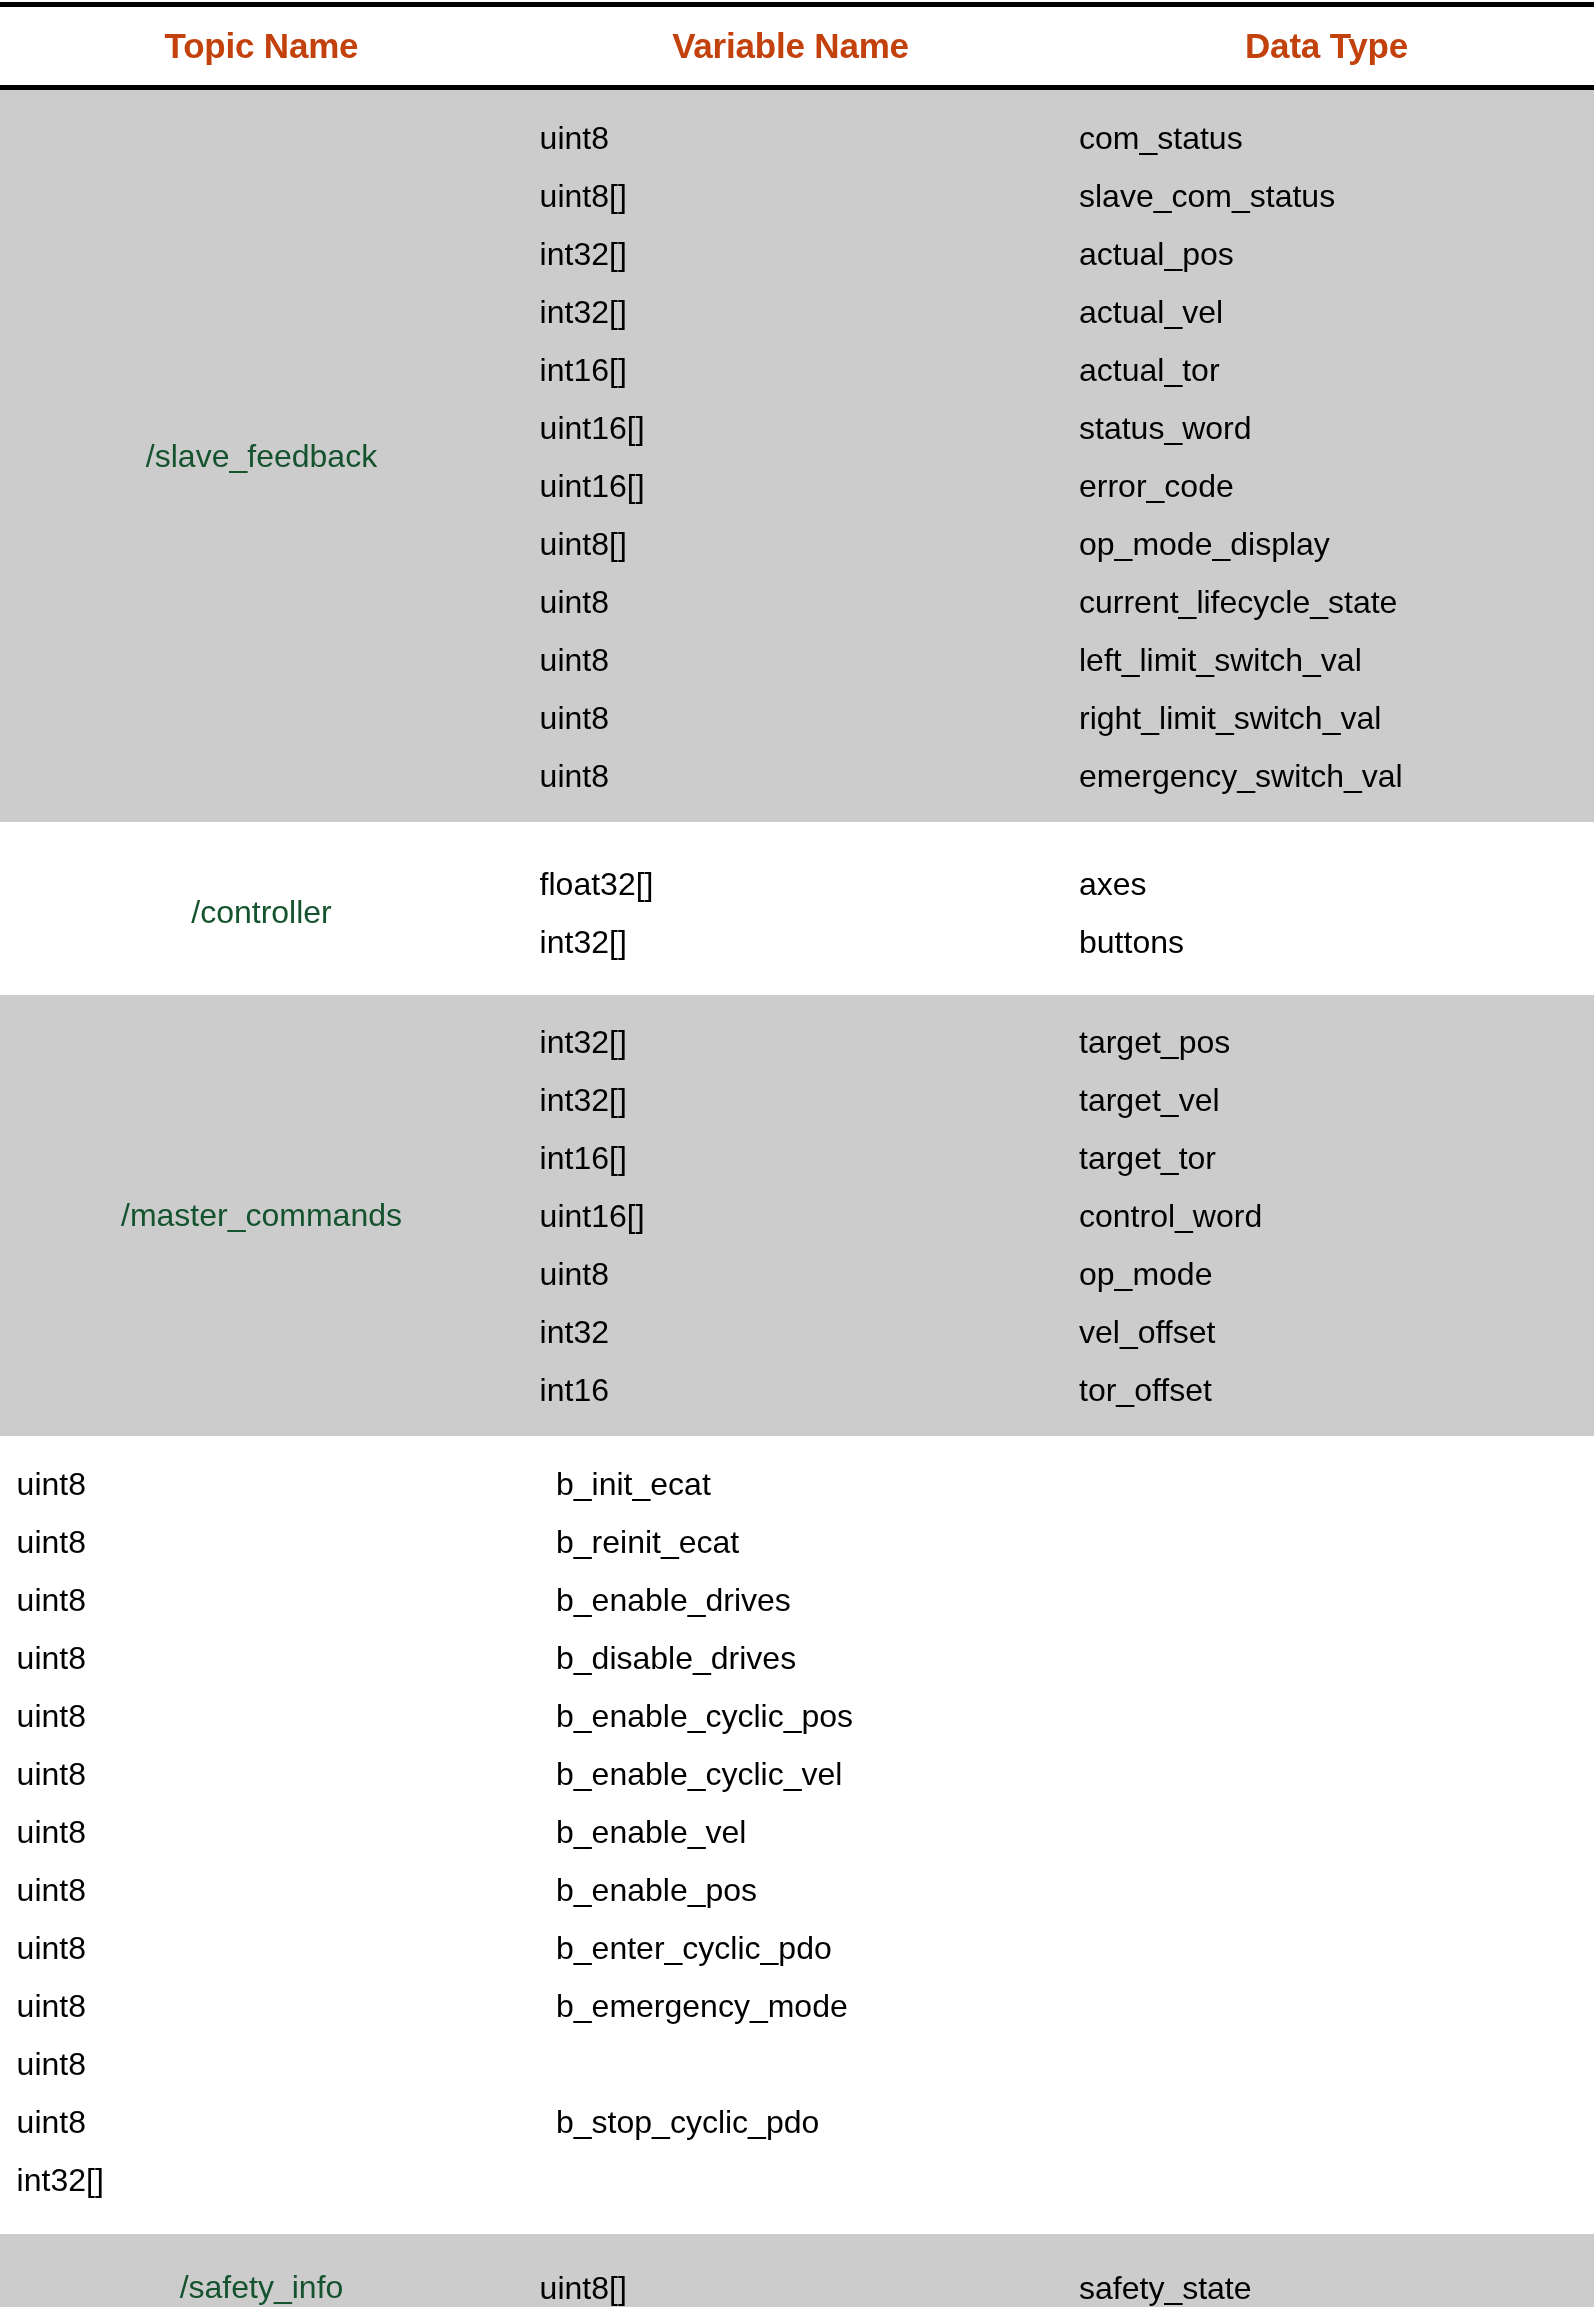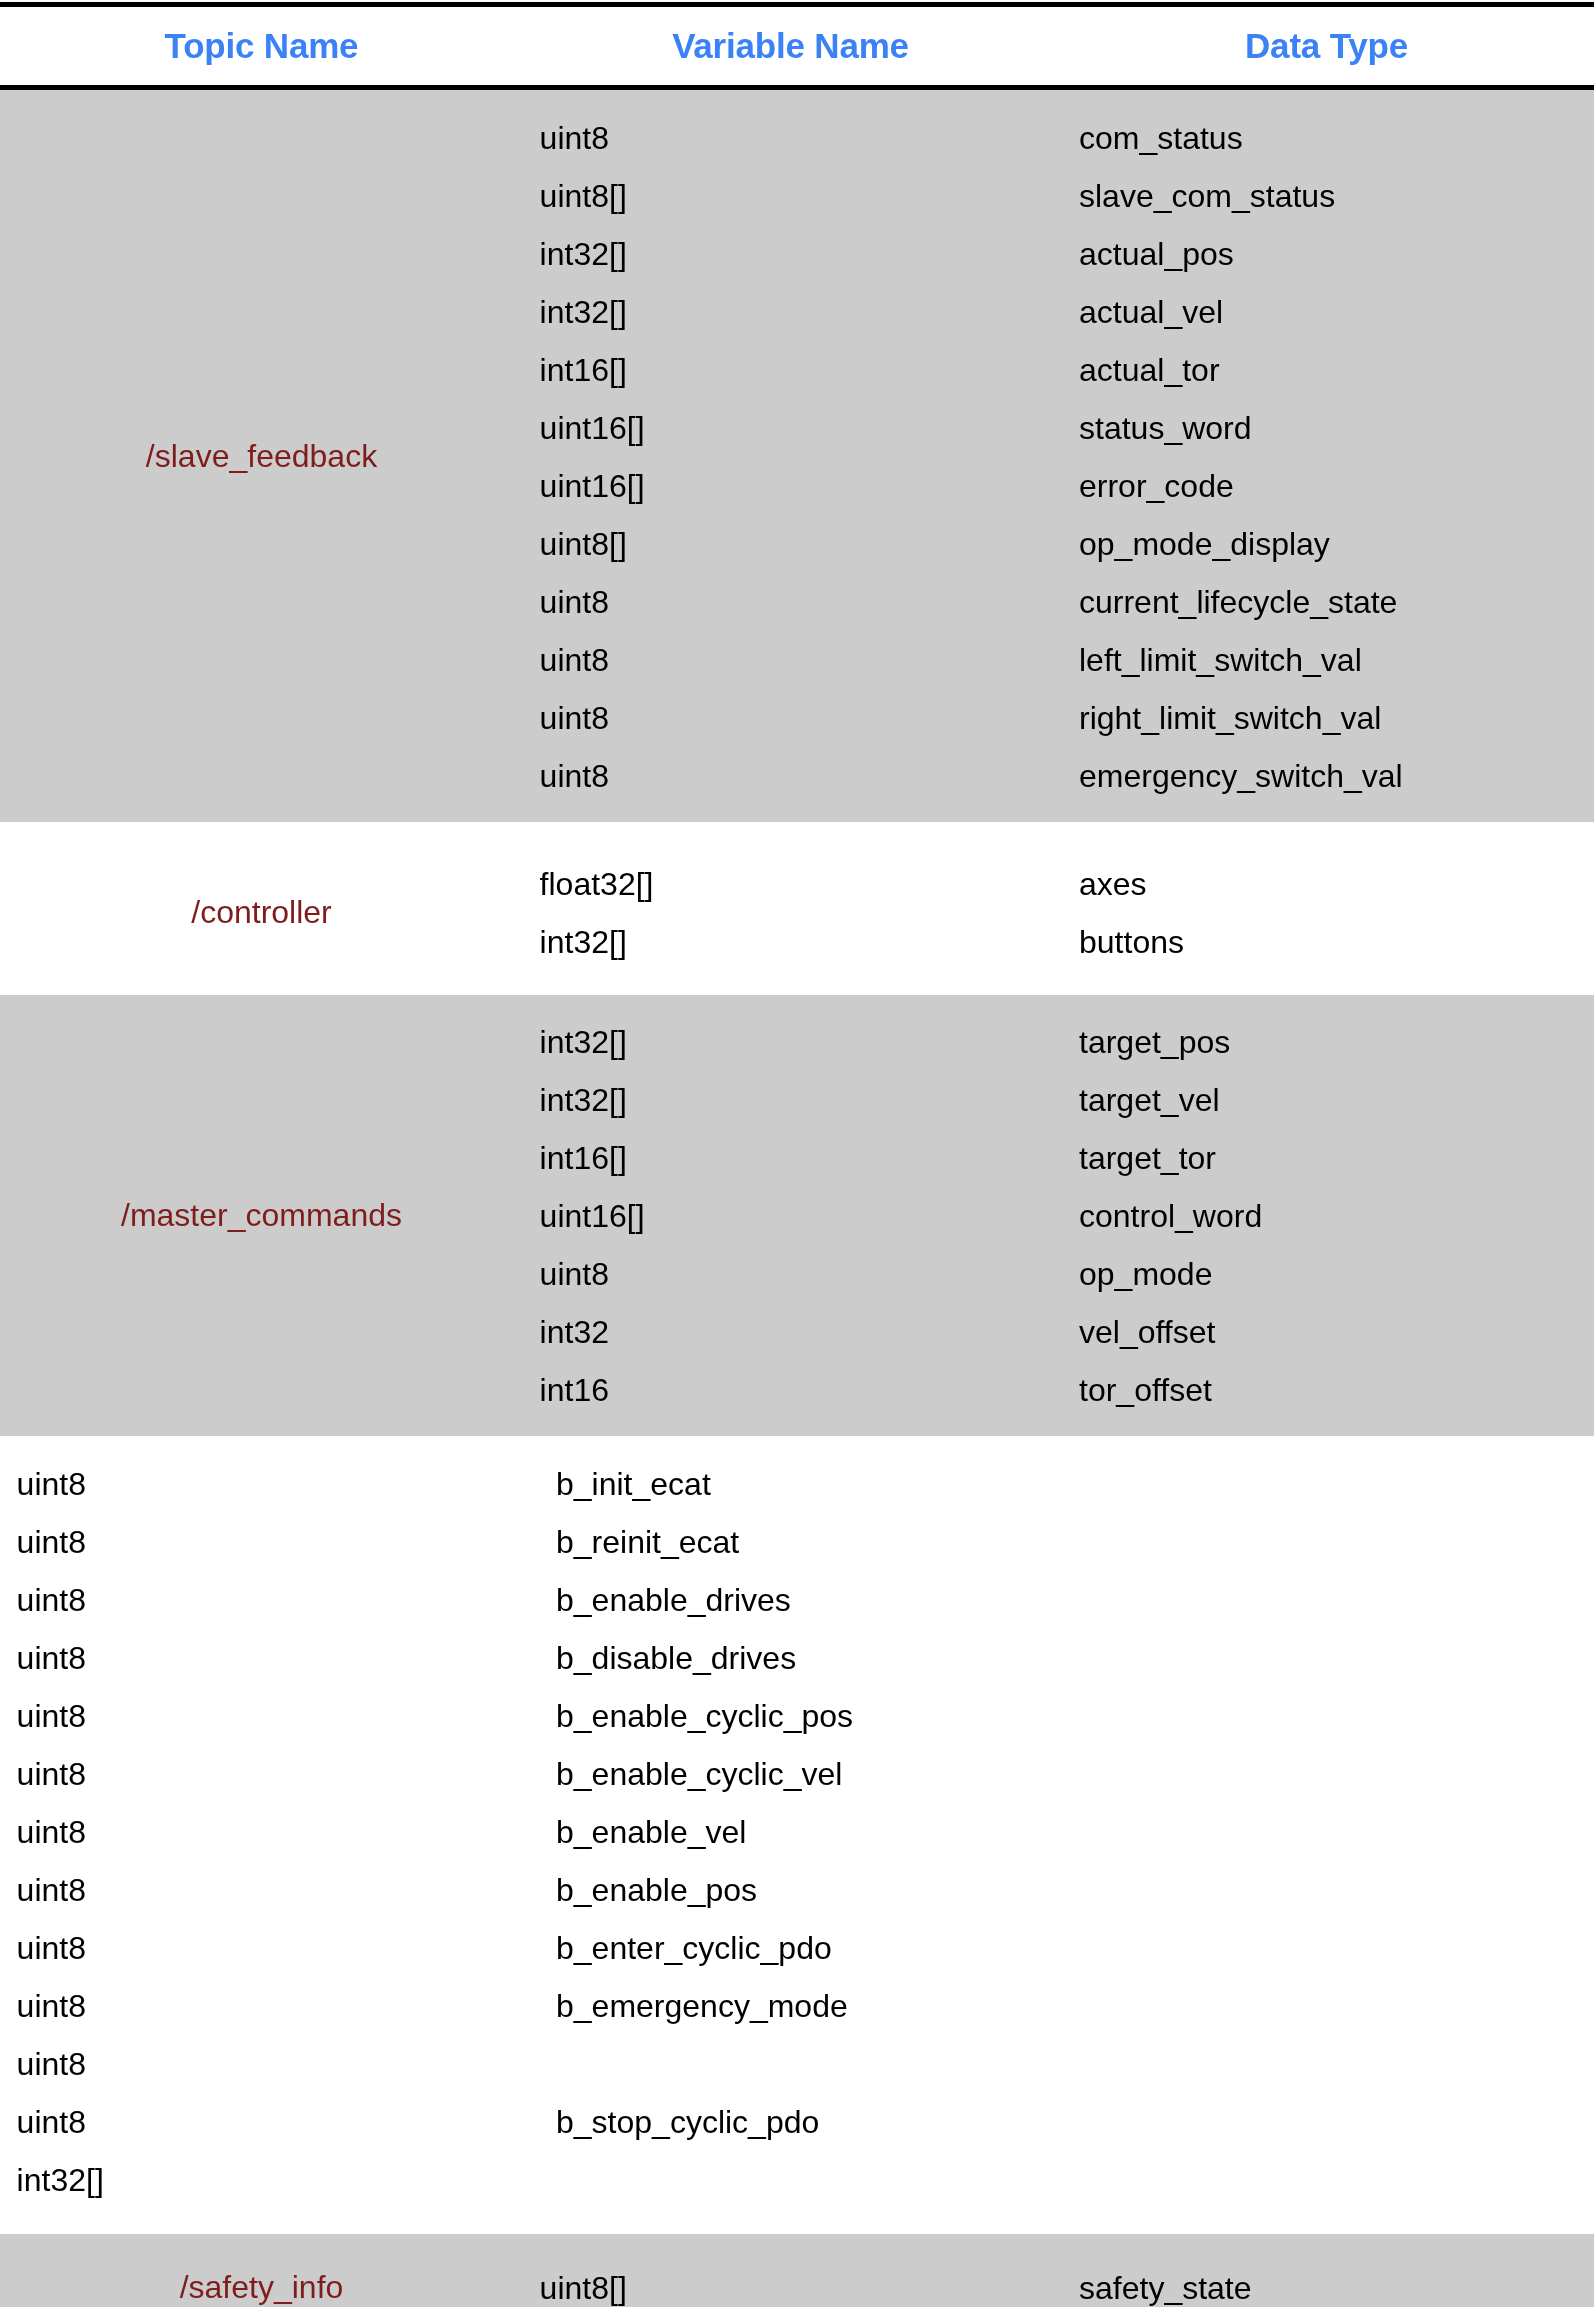--- a/index.html
+++ b/index.html
@@ -35,21 +35,21 @@
   .header-row {
     display: flex;
     align-items: center;
     height: 78px;
     background: #ffffff;
     flex: 0 0 auto;
   }
   .header-cell {
     font-weight: bold;
     font-size: 35px;
-    color: #3b82f6;
+    color: #c2410c;
     text-align: center;
     letter-spacing: -0.2px;
   }
 
   
   .col-topic    { width: 523px; flex: 0 0 523px; }
   .col-type     { width: 537px; flex: 0 0 537px; }
   .col-variable { width: 535px; flex: 0 0 535px; }
 
   
@@ -57,21 +57,21 @@
     display: flex;
     align-items: center;
     width: 1594px;
     flex: 0 0 auto;
   }
   .section.shaded { background: #cccccc; }
   .section.plain  { background: #ffffff; }
 
   .topic-cell {
     font-size: 32px;
-    color: #7f1d1d;
+    color: #14532d;
     text-align: center;
     line-height: 1.1;
     padding: 0 22px;
     box-sizing: border-box;
   }
 
   .rows-wrap {
     display: flex;
     flex-direction: column;
     justify-content: flex-end;

